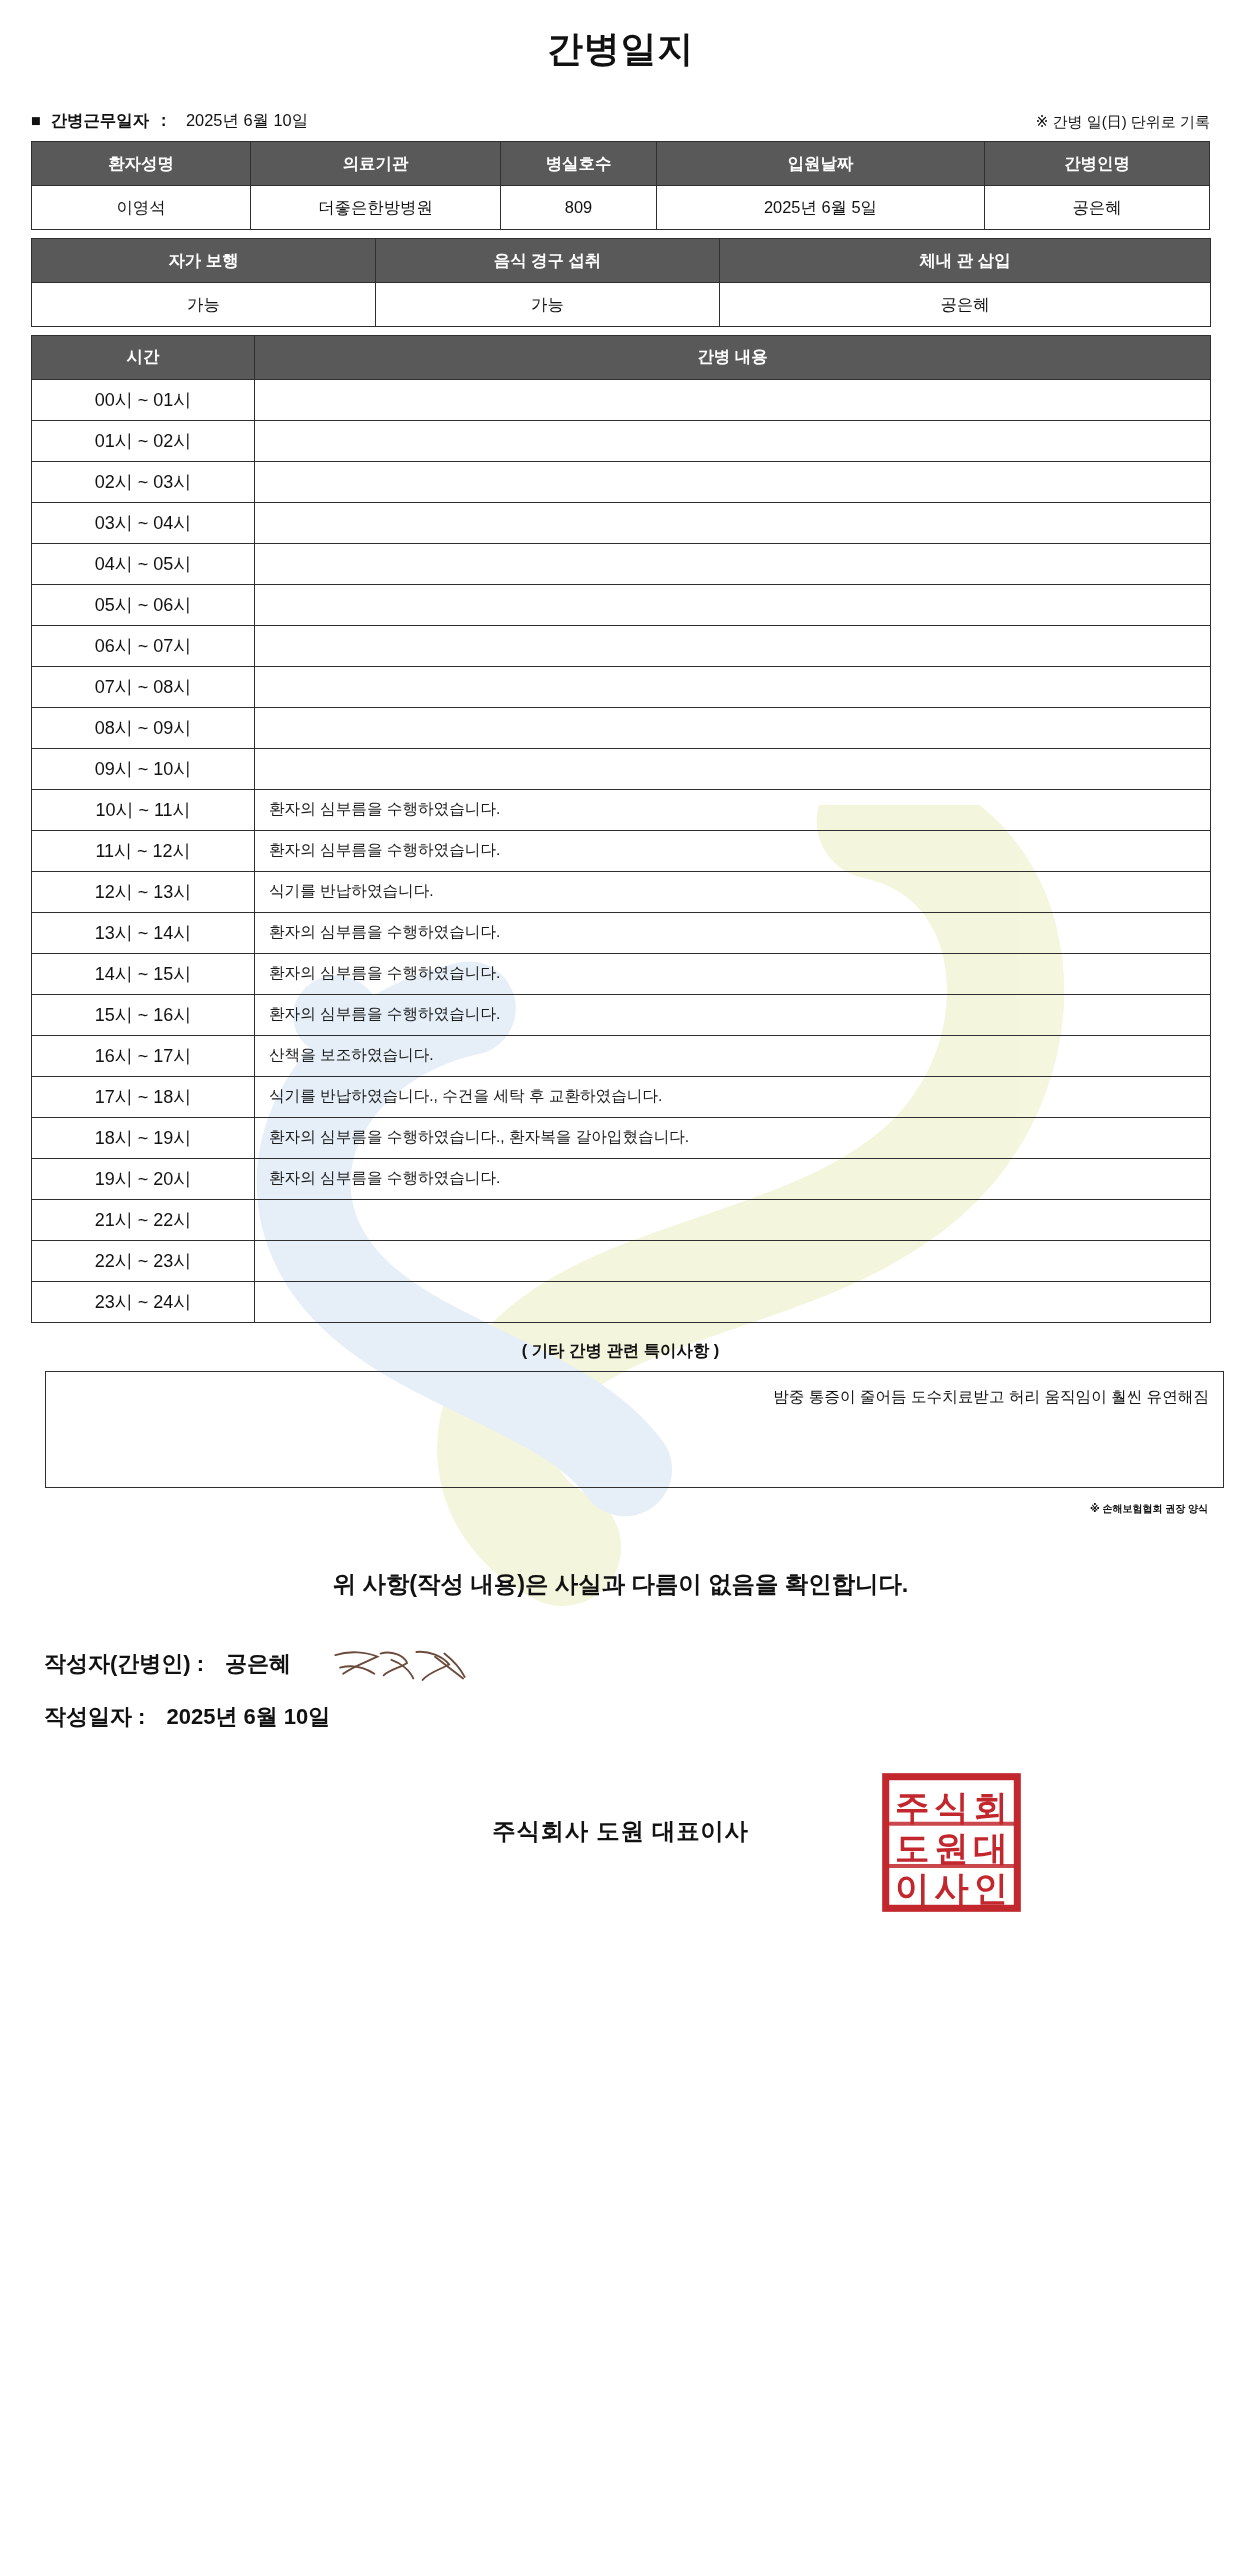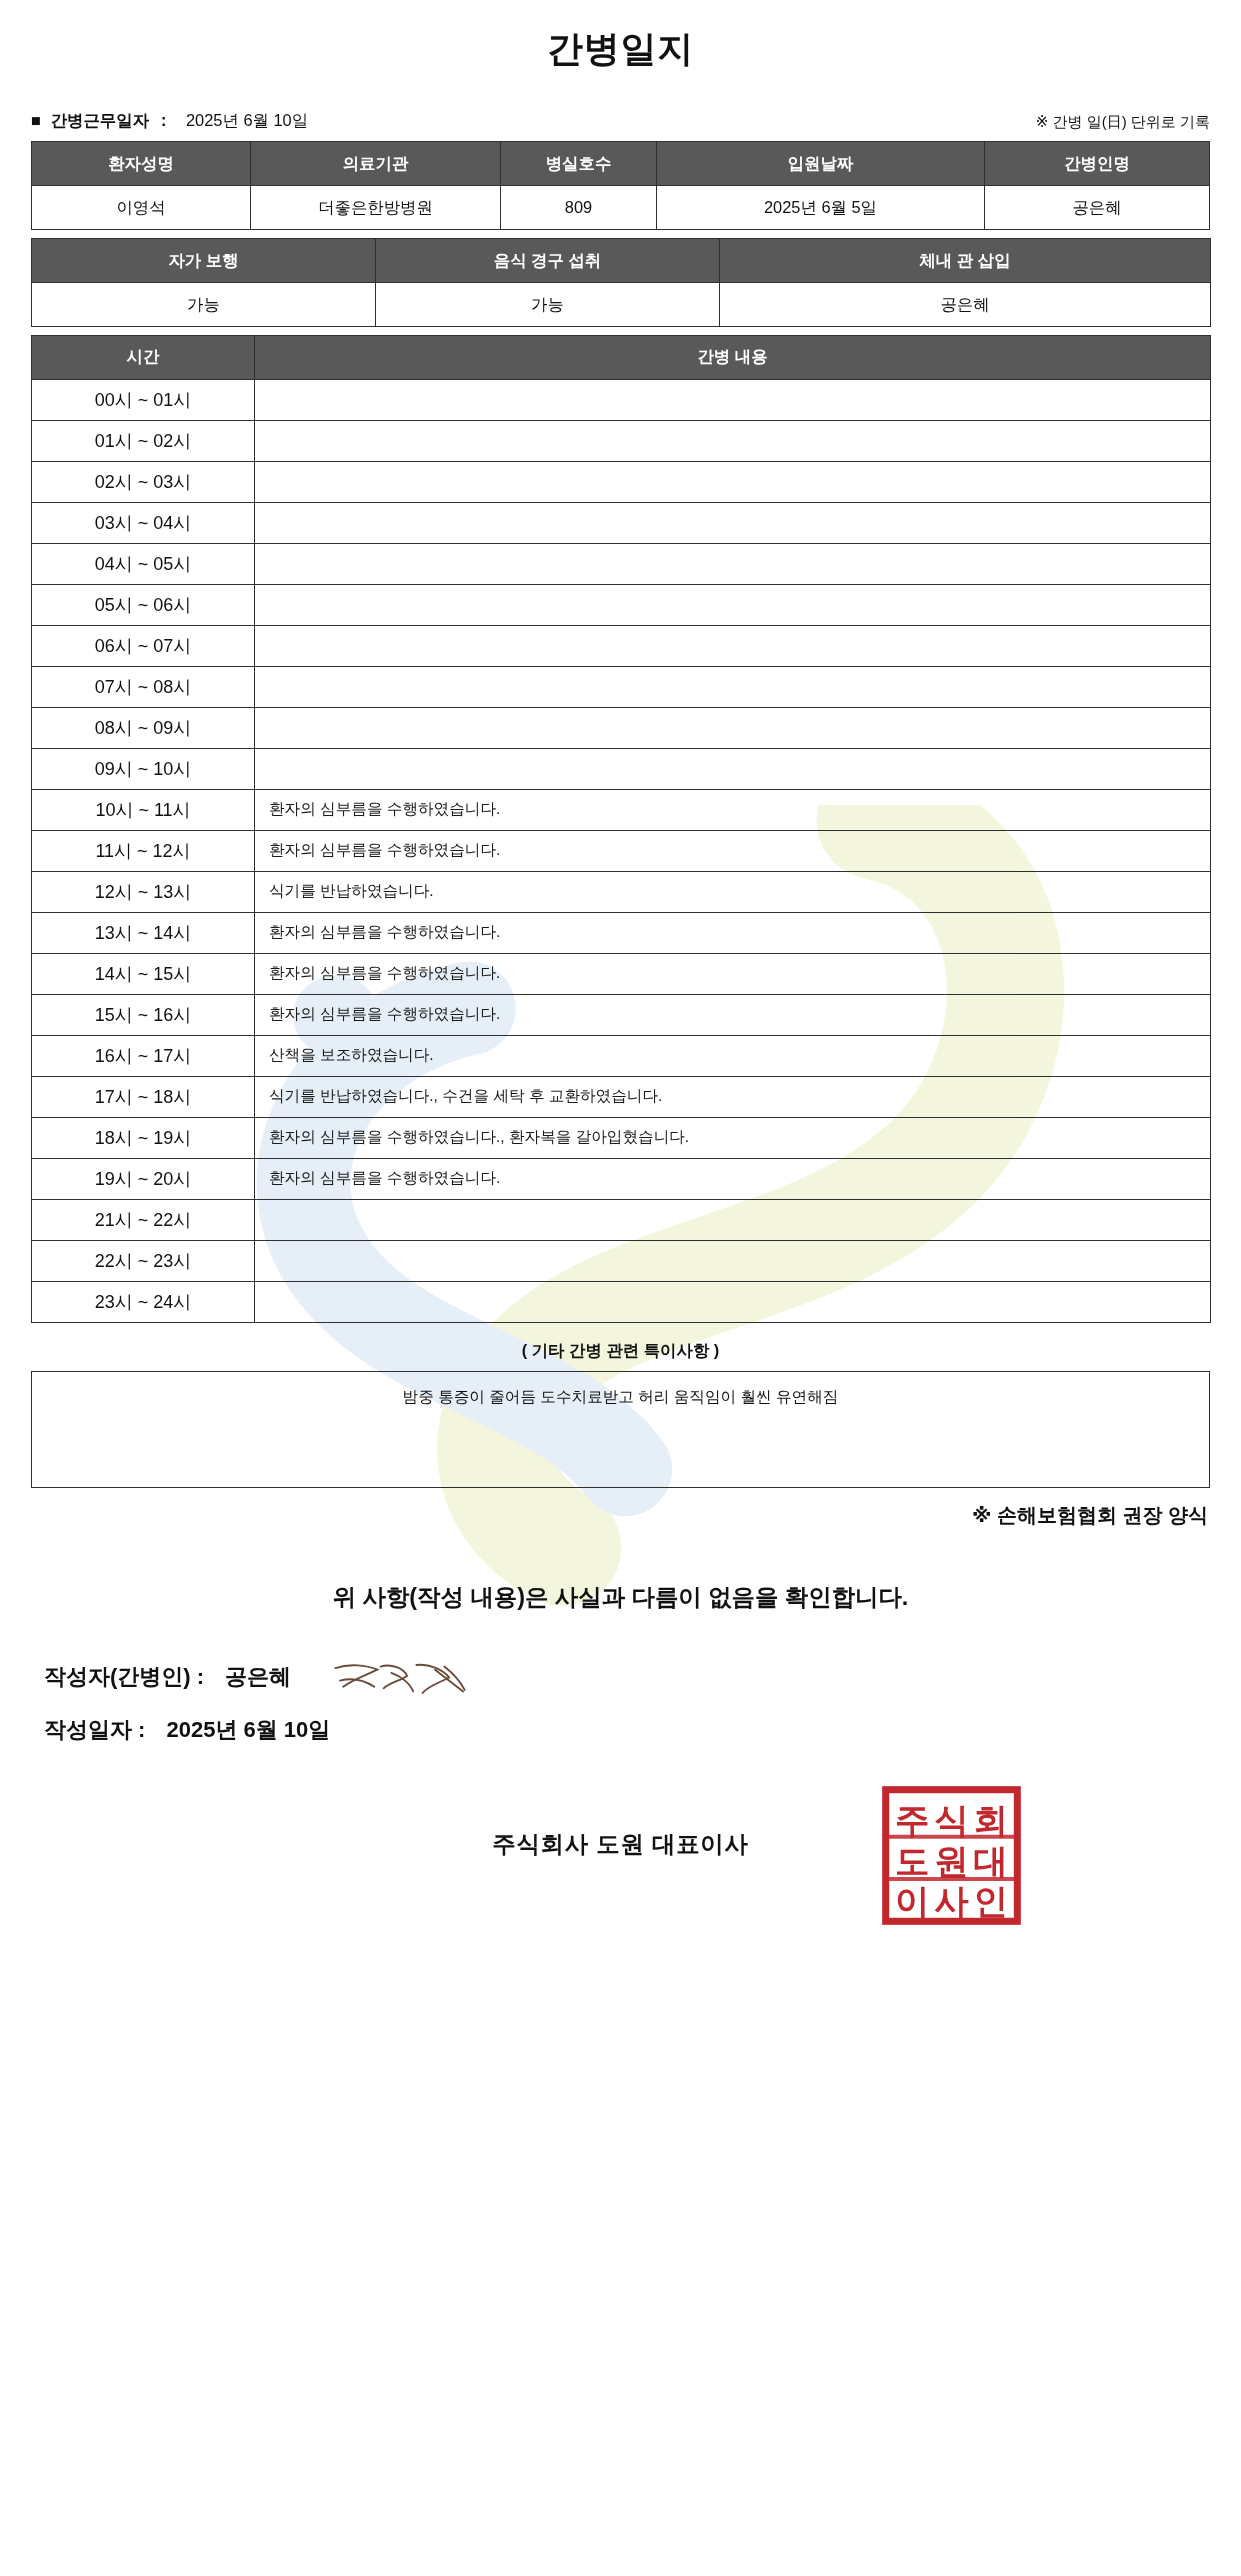--- a/index.html
+++ b/index.html
@@ -102,31 +102,31 @@
 
   
   .remarks-title {
     text-align: center;
     font-size: 16.4px;
     font-weight: bold;
     padding: 17px 0 9.4px 0;
   }
   .remarks-box {
     width: 1179px;
-    margin: 0 31px;
+    margin: 0 45px;
     border: 0.8px solid #2f2f2f;
     height: 117px;
     padding: 12.5px 14px;
     font-size: 15.6px;
     line-height: 1.5;
-    text-align: center;
+    text-align: right;
   }
   .form-note {
     text-align: right;
-    font-size: 20px;
+    font-size: 10px;
     padding: 14px 33px 0 0;
     font-weight: bold;
   }
 
   
   .confirm {
     text-align: center;
     font-size: 23.4px;
     font-weight: bold;
     padding: 52px 0 0 0;

